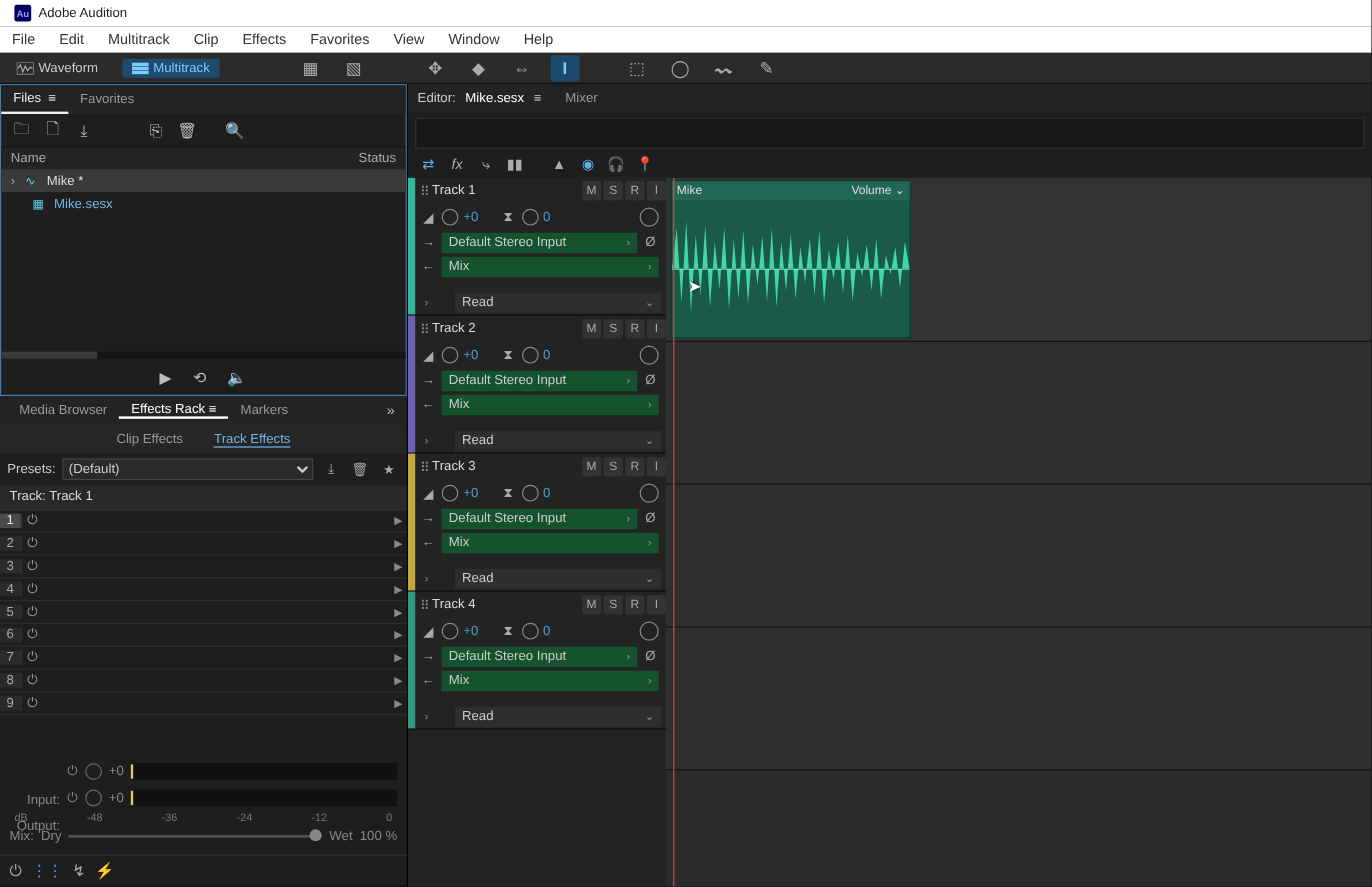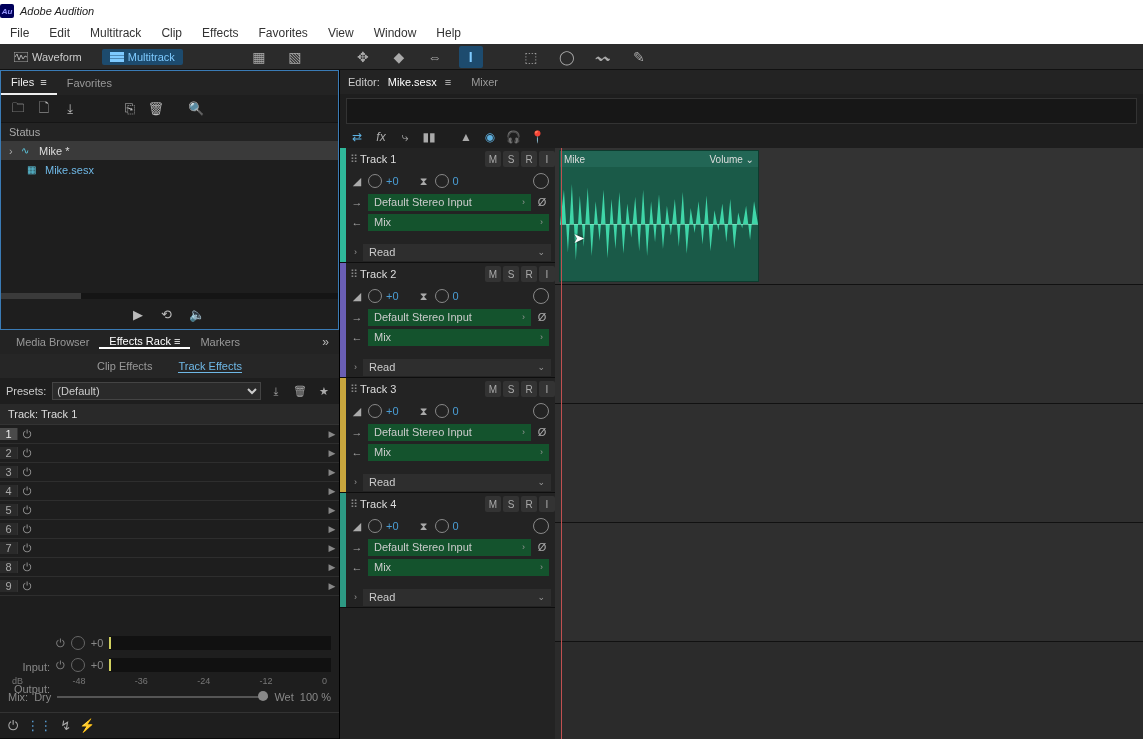--- a/index.html
+++ b/index.html
@@ -1,17 +1,17 @@
 <!DOCTYPE html>
 <html><head>
 <meta charset="utf-8">
 <style>
 * { margin: 0; padding: 0; box-sizing: border-box; font-family: "Segoe UI", Arial, sans-serif; user-select: none; }
 html, body { width: 1143px; height: 739px; background: #1a1a1a; color: #ccc; overflow: hidden; }
-.titlebar { height: 22px; background: #fff; color: #222; display: flex; align-items: center; padding-left: 0; font-size: 11px; font-style: italic; }
+.titlebar { height: 22px; background: #fff; color: #222; display: flex; align-items: center; padding-left: 12px; font-size: 11px; }
 .titlebar .logo { width: 14px; height: 14px; background: #00005b; color: #9999ff; font-size: 8px; font-weight: bold; display: flex; align-items: center; justify-content: center; margin-right: 6px; border-radius: 2px; }
 .menubar { height: 22px; background: #fff; color: #333; display: flex; align-items: center; font-size: 12px; }
 .menubar .item { padding: 0 10px; cursor: default; }
 .toolbar { height: 26px; background: #2b2b2b; border-bottom: 1px solid #111; display: flex; align-items: center; padding: 0 6px; gap: 12px; }
 .mode-btn { display: flex; align-items: center; gap: 4px; padding: 2px 8px; font-size: 11px; color: #ccc; border-radius: 2px; }
 .mode-btn.active { background: #1d4b6e; color: #7ecaff; }
 .mode-icon { width: 14px; height: 10px; }
 .tool-icon { width: 24px; height: 22px; display: flex; align-items: center; justify-content: center; color: #aaa; font-size: 14px; }
 .tool-icon.active { background: #1d4b6e; color: #7ecaff; border-radius: 2px; }
 
@@ -98,21 +98,21 @@
 .tp-knob-row .v { color:#4a9dd4; font-size:11px; }
 .tp-knob-row .glyph { width:14px; text-align:center; color:#aaa;}
 .tp-knob-row .rec-ring { width:16px;height:16px;border:1.5px solid #888;border-radius:50%; margin-left:auto; margin-right:6px;}
 .tp-io-row { display:flex; align-items:center; height:20px; font-size:11px; gap:4px; padding-right:6px;}
 .tp-io-row .arrow { width:14px; text-align:center; color:#aaa;}
 .tp-io-row .dd { flex:1; background:#14532d; height:17px; display:flex; align-items:center; padding:0 6px; color:#ccc; position:relative;}
 .tp-io-row .dd .car { margin-left:auto; color:#999; font-size:9px;}
 .tp-io-row .ph { width:14px; color:#aaa; text-align:center;}
 .tp-expand { height:20px; display:flex; align-items:center; padding:0 4px;}
 .tp-expand .car { color:#999; font-size:9px;}
-.tp-expand .dd { flex:1; margin-left:6px; background:#2e2e2e; height:17px; display:flex; align-items:center; padding:0 6px; font-size:11px; color:#ccc;}
+.tp-expand .dd { flex:1; margin-left:22px; background:#2e2e2e; height:17px; display:flex; align-items:center; padding:0 6px; font-size:11px; color:#ccc;}
 .tp-expand .dd .car2 { margin-left:auto; font-size:9px; color:#999;}
 
 .timeline-wrap { flex:1; background:#2b2b2b; position:relative; overflow:hidden;}
 .time-ruler { height:22px; background:#232323; border-bottom:1px solid #111; position:relative; font-size:10px; color:#aaa;}
 .time-ruler .unit { position:absolute; left:6px; top:3px; font-size:10px; color:#ccc;}
 .time-tick { position:absolute; top:3px; }
 .time-tick:after { content:""; position:absolute; top:14px; left:0; width:1px; height:4px; background:#888;}
 .playhead-marker { position:absolute; top:12px; width:10px; height:10px; background:#3a9ad9; transform:translateX(-50%) rotate(45deg);}
 .track-lanes { position:relative;}
 .lane { height:137px; border-bottom:1px solid #111; background:#333; position:relative;}
@@ -195,20 +195,21 @@
         <div class="ir-btn">🗋</div>
         <div class="ir-btn">⤓</div>
         <div style="width:30px"></div>
         <div class="ir-btn">⎘</div>
         <div class="ir-btn">🗑</div>
         <div style="width:10px"></div>
         <div class="ir-btn">🔍</div>
         <div class="spacer"></div>
       </div>
       <div class="list-head">
+        <div class="name">Name</div>
         <div>Status</div>
       </div>
       <div class="file-list">
         <div class="file-row sel">
           <span class="caret">›</span>
           <span class="ficon">∿</span>
           <span class="fname">Mike *</span>
         </div>
         <div class="file-row" style="padding-left:26px">
           <span class="ficon">▦</span>

